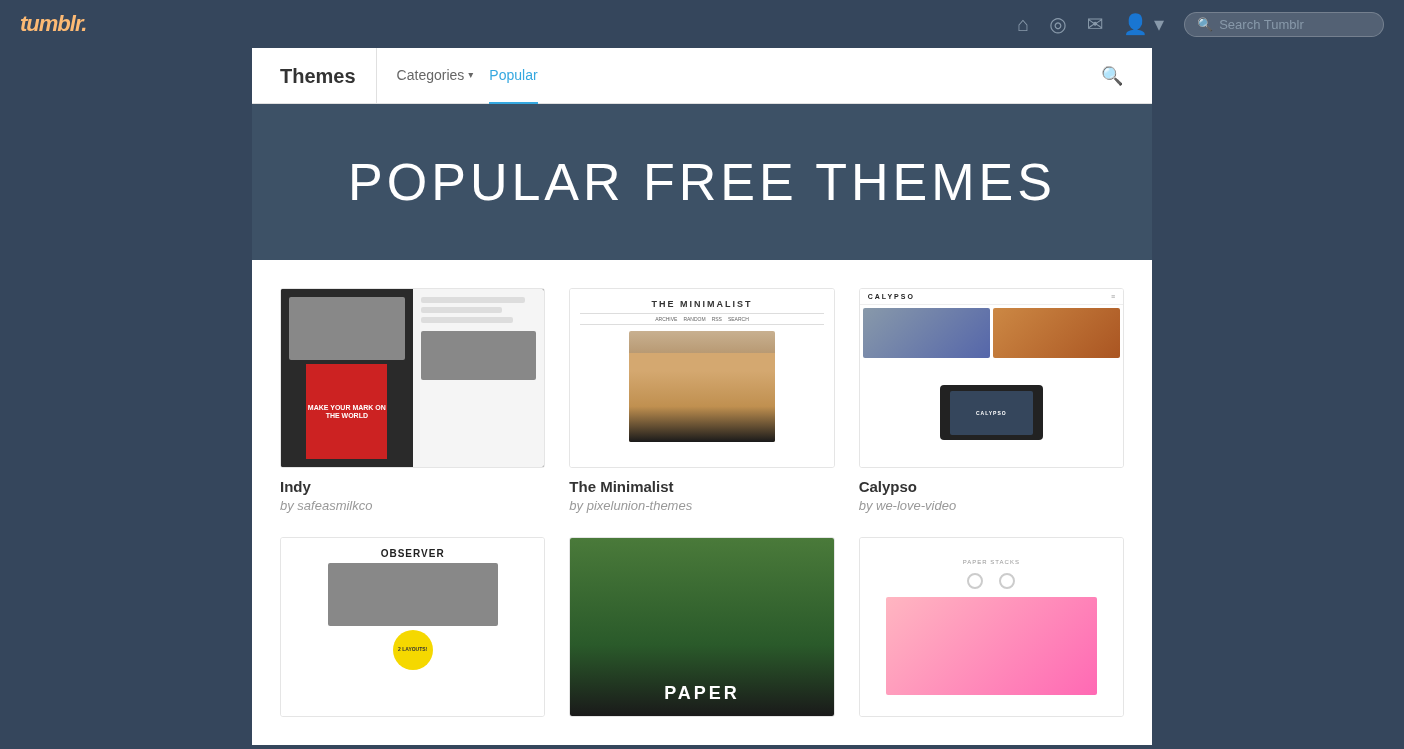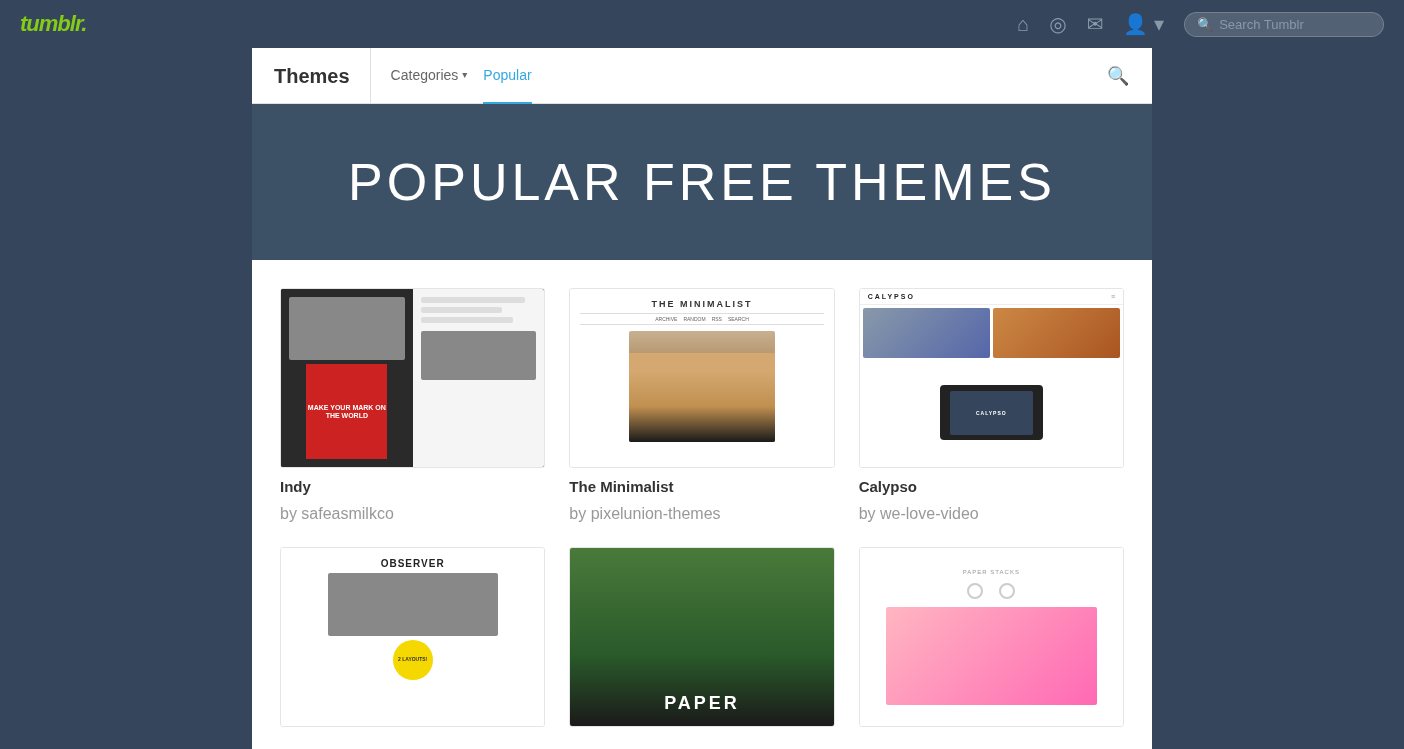--- a/index.html
+++ b/index.html
@@ -16,21 +16,21 @@
       display: flex;
       align-items: center;
       justify-content: space-between;
       padding: 0 20px;
     }
     .top-nav-left {
       display: flex;
       align-items: center;
     }
     .tumblr-logo {
-      color: #84cc16;
+      color: #fdba74;
       font-size: 22px;
       font-weight: 900;
       font-style: italic;
       letter-spacing: -1px;
     }
     .top-nav-right {
       display: flex;
       align-items: center;
       gap: 20px;
     }
@@ -66,21 +66,21 @@
       margin: 0 auto;
       background: white;
     }
 
     
     .themes-header {
       background: white;
       border-bottom: 1px solid #e0e0e0;
       display: flex;
       align-items: center;
-      padding: 0 22px;
+      padding: 0 28px;
       height: 56px;
       gap: 0;
     }
     .themes-title {
       font-size: 20px;
       font-weight: 700;
       color: #333;
       padding-right: 20px;
       border-right: 1px solid #e0e0e0;
       margin-right: 20px;
@@ -154,23 +154,24 @@
       transition: opacity 0.2s;
       position: relative;
     }
     .theme-name {
       font-size: 15px;
       font-weight: 600;
       color: #333;
       margin-top: 10px;
     }
     .theme-author {
-      font-size: 16px;
+      font-size: 13px;
       color: #999;
-      margin-top: 10px;
+      margin-top: 3px;
+      font-style: italic;
     }
 
     
     .thumb-indy {
       background: #1a1a1a;
       display: grid;
       grid-template-columns: 1fr 1fr;
       width: 100%;
       height: 100%;
     }

